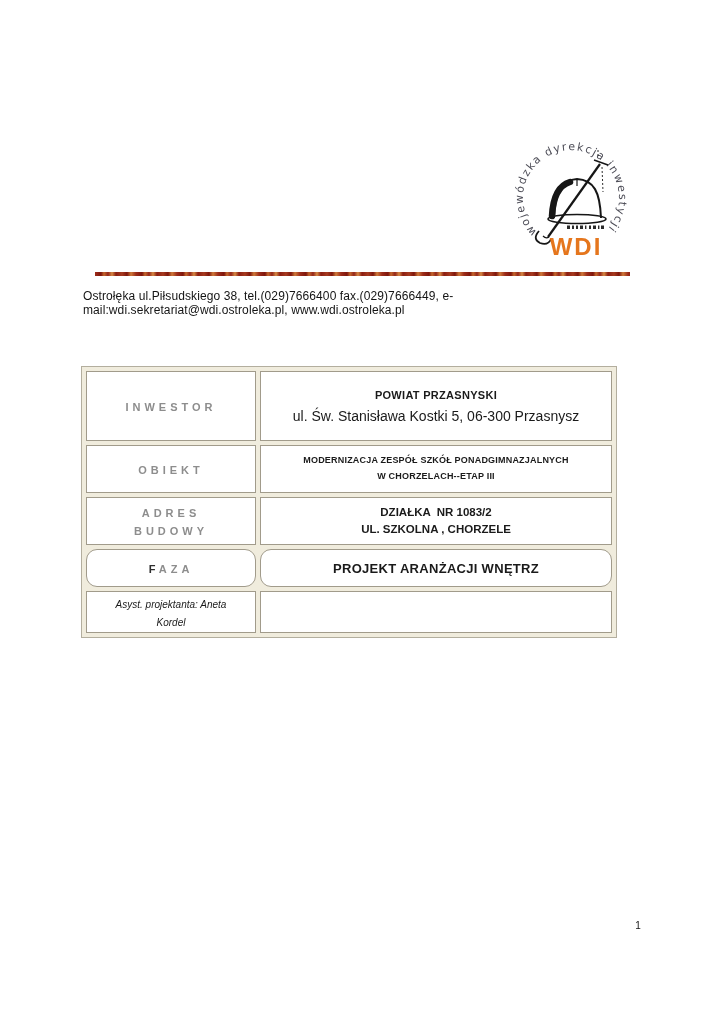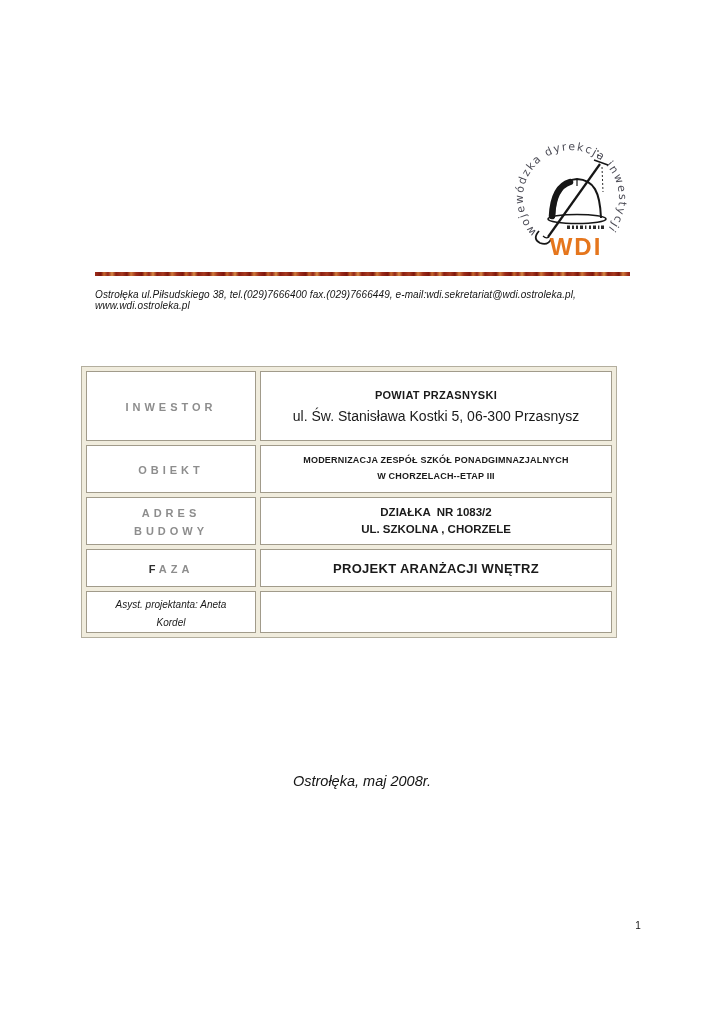--- a/index.html
+++ b/index.html
@@ -29,22 +29,22 @@
 
   
   .rule {
     position: absolute; left: 95px; top: 272px; width: 535px; height: 4px;
     background: repeating-linear-gradient(90deg,
       #9c2c1a 0px, #7e150c 6px, #c4682e 9px, #93251a 13px,
       #d68a45 17px, #8b1d12 21px, #a63b20 27px, #7e150c 32px,
       #ce7a3a 36px, #9c2c1a 41px);
   }
   .addr {
-    position: absolute; left: 95px; top: 289px; width: 540px;
-    font-size: 10px; color: #141414; letter-spacing: 0.1px; font-style: italic;
+    position: absolute; left: 83px; top: 289px; width: 540px;
+    font-size: 12px; color: #141414; letter-spacing: 0.1px;
   }
 
   
   .doc-table-wrap { position: absolute; left: 81px; top: 366px; }
   table.doc-table {
     border-collapse: separate;
     border-spacing: 4px;
     background: #f0ecdd;
     border: 1px solid #b3ae9e;
     table-layout: fixed;
@@ -52,21 +52,21 @@
   }
   table.doc-table td {
     background: #ffffff;
     border: 1px solid #a19b8b;
     text-align: center;
     vertical-align: middle;
     padding: 2px 16px;
   }
   td.h70 { height: 70px; } td.h48 { height: 48px; }
   td.h38 { height: 38px; } td.h30 { height: 30px; } td.h28 { height: 23px; }
-  td.v-top { vertical-align: top; padding-top: 4px; }
+  td.v-top { vertical-align: top; padding-top: 4px; border-radius: 11px; }
 
   .lbl {
     color: #8d8d8d; font-size: 11px; font-weight: bold;
     letter-spacing: 4px; line-height: 1.5;
   }
   .lbl-dark { color: #2e2e2e; }
   .bold11 { font-weight: bold; font-size: 11px; letter-spacing: 0.3px; margin-bottom: 7px; }
   .reg14  { font-size: 14px; }
   .bold9  { font-weight: bold; font-size: 9px; line-height: 1.75; letter-spacing: 0.2px; }
   .bold115{ font-weight: bold; font-size: 11.5px; line-height: 1.45; white-space: pre-wrap; }
@@ -192,16 +192,15 @@
         </td>
         <td class="h28">
           <span class="ital10"></span>
         </td>
       </tr>
 
     </tbody>
       </table>
   </div>
 
-  <div class="date">Ostrołęka, maj 2008r.</div>
   <div class="pagenum">1</div>
 
 </div>
 
 </body></html>

